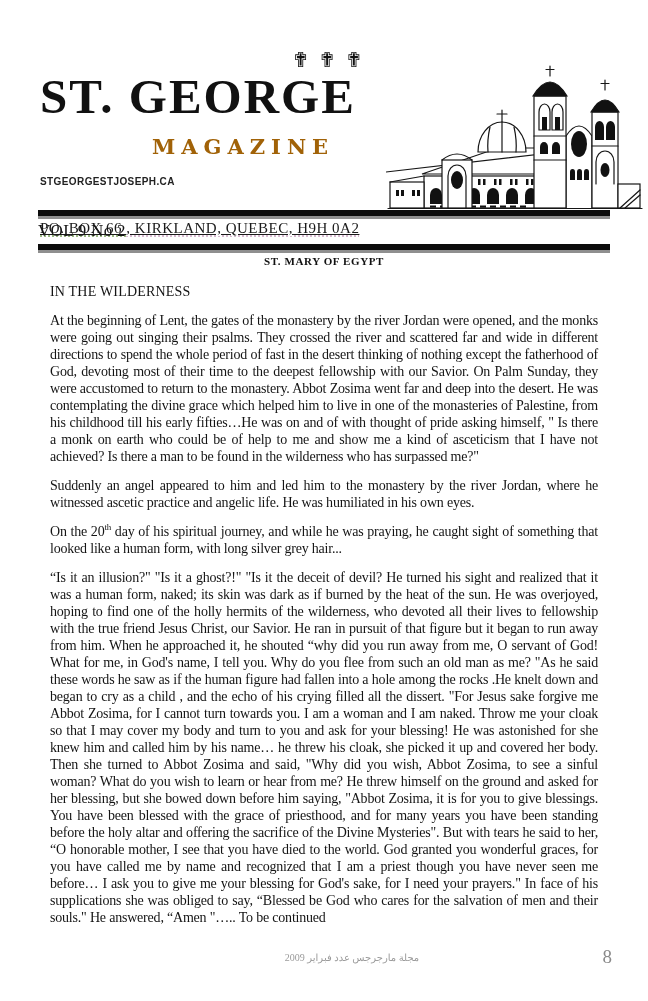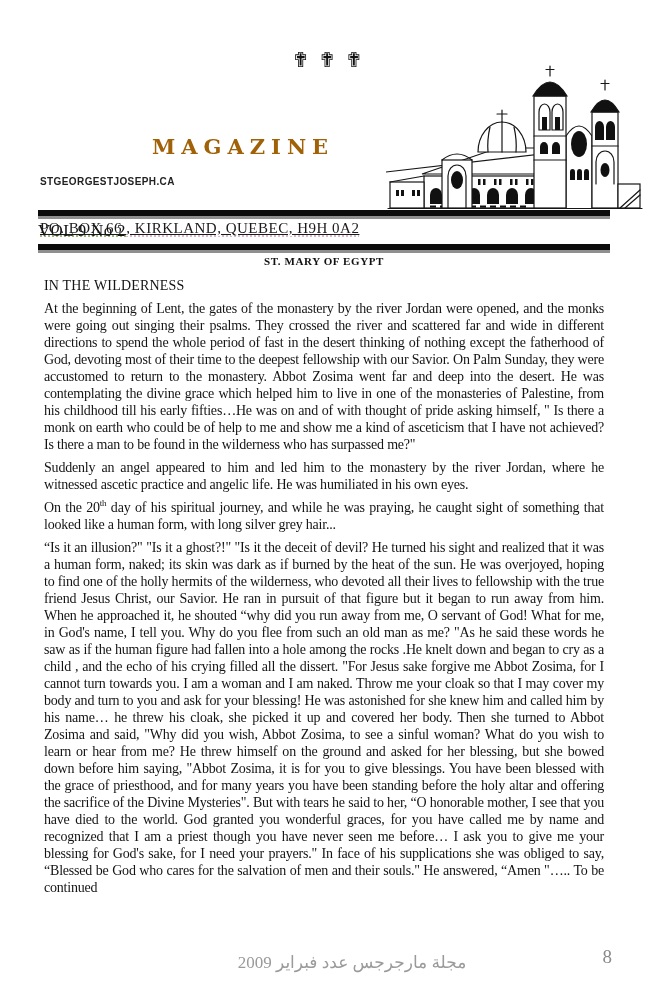--- a/index.html
+++ b/index.html
@@ -65,40 +65,41 @@
     position:absolute;left:38px;top:255px;width:572px;
     text-align:center;font-size:11px;font-weight:700;
     letter-spacing:.6px;color:#111;
   }
   .article-body{
     position:absolute;left:38px;top:271px;width:572px;
     font-size:14px;line-height:17px;letter-spacing:-0.2px;
     text-align:justify;color:#141414;
   }
   .article-body .heading{text-align:left;letter-spacing:.2px;}
-  .article-body p{margin:6px;}
+  .article-body p{margin:12px;}
   .article-body sup{font-size:9px;line-height:0;}
   
   .footer-caption{
     position:absolute;left:0;right:0;top:952px;
     padding-left:56px;text-align:center;
-    font-size:17px;color:#9a9a9a;
+    font-size:10px;color:#9a9a9a;
   }
   .page-number{
     position:absolute;right:36px;top:946px;
     font-size:19px;color:#8a8a8a;
   }
 </style>
 </head>
 <body>
 
 <div class="page">
 
   <div class="crosses">✟✟✟</div>
 
+  <div class="mag-title">ST. GEORGE</div>
 
   <div class="mag-subtitle">MAGAZINE</div>
 
   <svg class="church" width="258" height="148" viewBox="0 0 258 148">
     <g stroke="#161616" stroke-width="1.2" fill="none" stroke-linecap="round">
 
       <line x1="2" y1="144.5" x2="256" y2="144.5"></line>
 
       <polygon points="36,110 112,84 210,84 150,110" fill="#ffffff"></polygon>
       <line x1="44,108" y1="108" x2="190" y2="86"></line>

